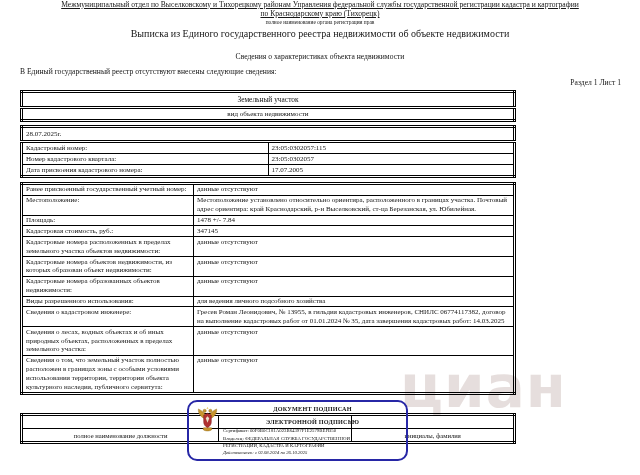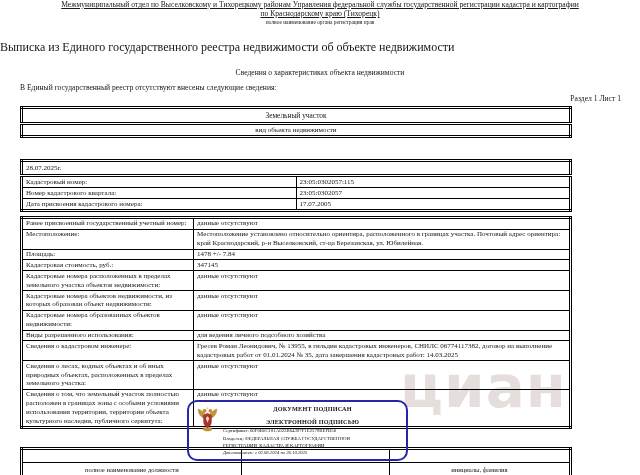--- a/index.html
+++ b/index.html
@@ -15,40 +15,40 @@
     font-family:"DejaVu Sans", sans-serif; font-weight:bold;
     font-size:58px; line-height:1; color:#c9b8b4; opacity:.45;
     letter-spacing:1px; pointer-events:none;
   }
   .hdr1, .hdr2 {
     font-size:7.6px; text-align:center; text-decoration:underline;
     line-height:1.2; padding:0 14px;
   }
   .hdr1 { }
   .hdr-caption { font-size:5.4px; text-align:center; margin-top:1px; }
-  .doc-title   { font-size:12px;  text-align:left; margin-top:15px; }
+  .doc-title   { font-size:10px;  text-align:center; margin-top:3px; }
   .doc-subtitle{ font-size:7.6px; text-align:center; margin-top:13px; }
   .intro       { font-size:7.6px; margin:6px 20px 0; }
   .section-label{ font-size:7.6px; text-align:right; margin:2px 19px 0; }
 
   table {
-    width:552px; margin:0 20px; border-collapse:collapse;
+    width:496px; margin:0 20px; border-collapse:collapse;
     border:3px double #000; font-size:7px; table-layout:fixed;
   }
   td {
     border:1px solid #000; padding:0.5px 3px; line-height:1.27;
     vertical-align:top; overflow:hidden;
   }
   .t-object { margin-top:3px; }
   .t-object td { text-align:center; }
   .t-object .obj-kind-cell { font-size:7.4px; padding:1.5px 3px; border-bottom:3px double #000; }
   .t-object .obj-caption-cell { padding:1px 3px; }
   .t-sheets { margin-top:3px; }
   .t-sheets td { text-align:center; padding:2.5px 2px; }
-  .t-top   { margin-top:21px; }
+  .t-top   { margin-top:3px; }
   .t-top .date-cell { border-bottom:3px double #000; padding:1.5px 3px; }
   .t-main  { margin-top:4px; }
   .lbl { width:172px; }
   .val {}
   .t-footer { margin-top:18px; }
   .t-footer td { text-align:center; font-size:6.6px; height:14px; vertical-align:bottom; padding:1.5px 2px; }
 
   .stamp {
     position:absolute; left:187px; top:400px; width:221px; height:61px;
     border:2.5px solid #2727a6; border-radius:10px; z-index:2;

